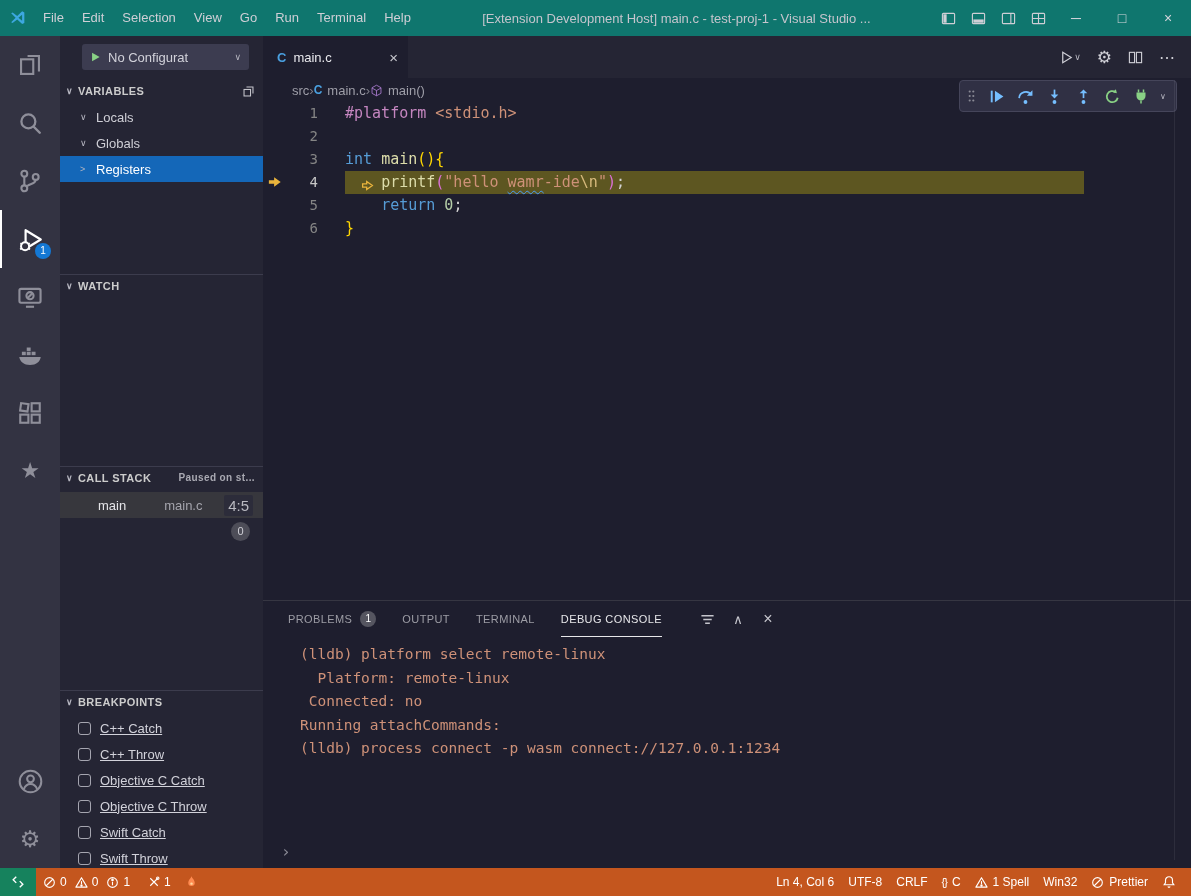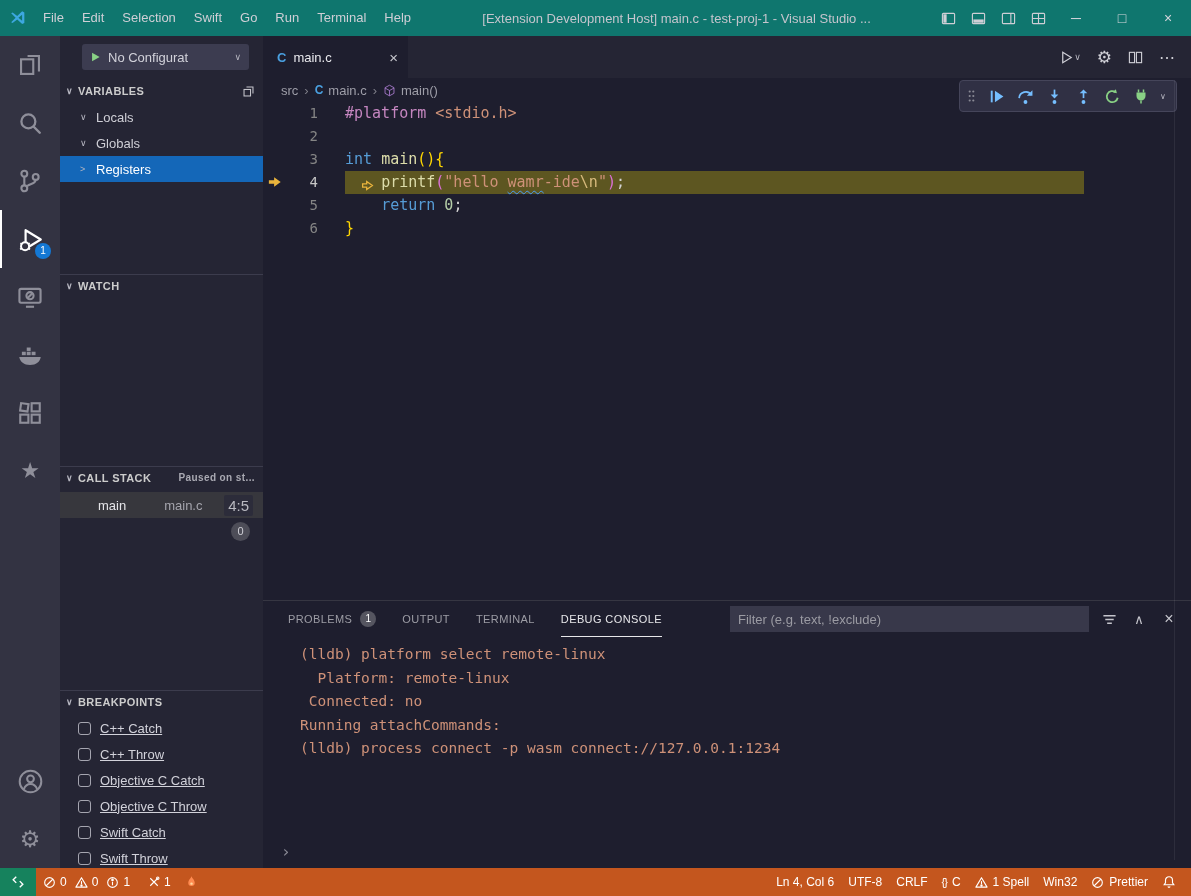--- a/index.html
+++ b/index.html
@@ -55,22 +55,22 @@
   .bp-check { width:13px; height:13px; border:1px solid #a5a5b0; border-radius:3px; margin-right:9px; background:transparent; }
 
   
   .editor-group { position:absolute; top:36px; left:263px; right:0; height:564px; background:#1e1e2e; }
   .tabbar { position:absolute; top:0; left:0; right:0; height:42px; background:#252534; display:flex; }
   .tab { width:145px; height:42px; background:#1e1e2e; display:flex; align-items:center; padding:0 10px 0 14px; color:#e8e8ec; font-size:13px; }
   .c-icon { color:#4aa0e0; font-weight:bold; font-size:13px; margin-right:7px; font-family:"Liberation Sans",sans-serif; }
   .tab-close { margin-left:auto; font-size:15px; color:#c6c6cc; }
   .tabbar-actions { margin-left:auto; display:flex; align-items:center; gap:16px; padding-right:16px; color:#cfcfd6; }
   .tabbar-actions .ticon { display:flex; align-items:center; }
-  .breadcrumbs { position:absolute; top:42px; left:0; right:0; height:24px; display:flex; align-items:center;
-                 padding-left:18px; font-size:13px; color:#9e9ea8; gap:6px; }
+  .breadcrumbs { position:absolute; top:42px; left:11px; right:0; height:24px; display:flex; align-items:center;
+                 padding-left:18px; font-size:13px; color:#9e9ea8; }
   .bc-sep { font-size:13px; color:#7f7f89; }
   .bc-item { display:flex; align-items:center; gap:5px; }
   .bc-c { color:#4aa0e0; font-weight:bold; font-size:12px; }
 
   
   .code-area { position:absolute; top:66px; left:0; right:0; bottom:0; }
   .code-row { display:flex; height:23px; }
   .glyph { width:37px; position:relative; }
   .glyph svg { position:absolute; left:5px; top:4px; }
   .lnum { width:18px; text-align:right; font:14px/23px "DejaVu Sans Mono",monospace; color:#858585; }
@@ -134,21 +134,21 @@
   <header class="titlebar">
     <span class="vscode-logo">
       <svg width="18" height="18" viewBox="0 0 24 24">
           <path d="M18.9 3.1 L12.3 9.2 L6.1 4.7 L4.2 5.7 L10.2 11.6 L4.2 17.5 L6.1 18.5 L12.3 14 L18.9 20.1 L21.8 18.7 V4.5 Z M18.8 7.5 v8.2 L13.9 11.6 Z" fill="#3da8e0"></path>
         </svg>
     </span>
     <nav class="menus">
       <span class="menu">File</span>
       <span class="menu">Edit</span>
       <span class="menu">Selection</span>
-      <span class="menu">Swift</span>
+      <span class="menu">View</span>
       <span class="menu">Go</span>
       <span class="menu">Run</span>
       <span class="menu">Terminal</span>
       <span class="menu">Help</span>
     </nav>
     <div class="window-title">[Extension Development Host] main.c - test-proj-1 - Visual Studio ...</div>
     <div class="tb-controls">
       <span class="tb-icon">
         <svg width="15" height="15" viewBox="0 0 16 16">
             <rect x="1.5" y="2.5" width="13" height="11" rx="1" fill="none" stroke="#cfcfd6" stroke-width="1.2"></rect>
@@ -476,21 +476,20 @@
       </span>
       <span class="ptab">
         <span>OUTPUT</span>
       </span>
       <span class="ptab">
         <span>TERMINAL</span>
       </span>
       <span class="ptab active">
         <span>DEBUG CONSOLE</span>
       </span>
-      <input class="filter-input" placeholder="Filter (e.g. text, !exclude)" style="">
       <div class="panel-actions">
         <span class="pa-icon">
           <svg width="15" height="15" viewBox="0 0 16 16" stroke="#c5c5cc" stroke-width="1.4">
               <path d="M1.5 4h13M3.5 8h9M5.5 12h5"></path>
             </svg>
         </span>
         <span class="pa-icon">∧</span>
         <span class="pa-icon" style="font-size:16px">×</span>
       </div>
     </div>

